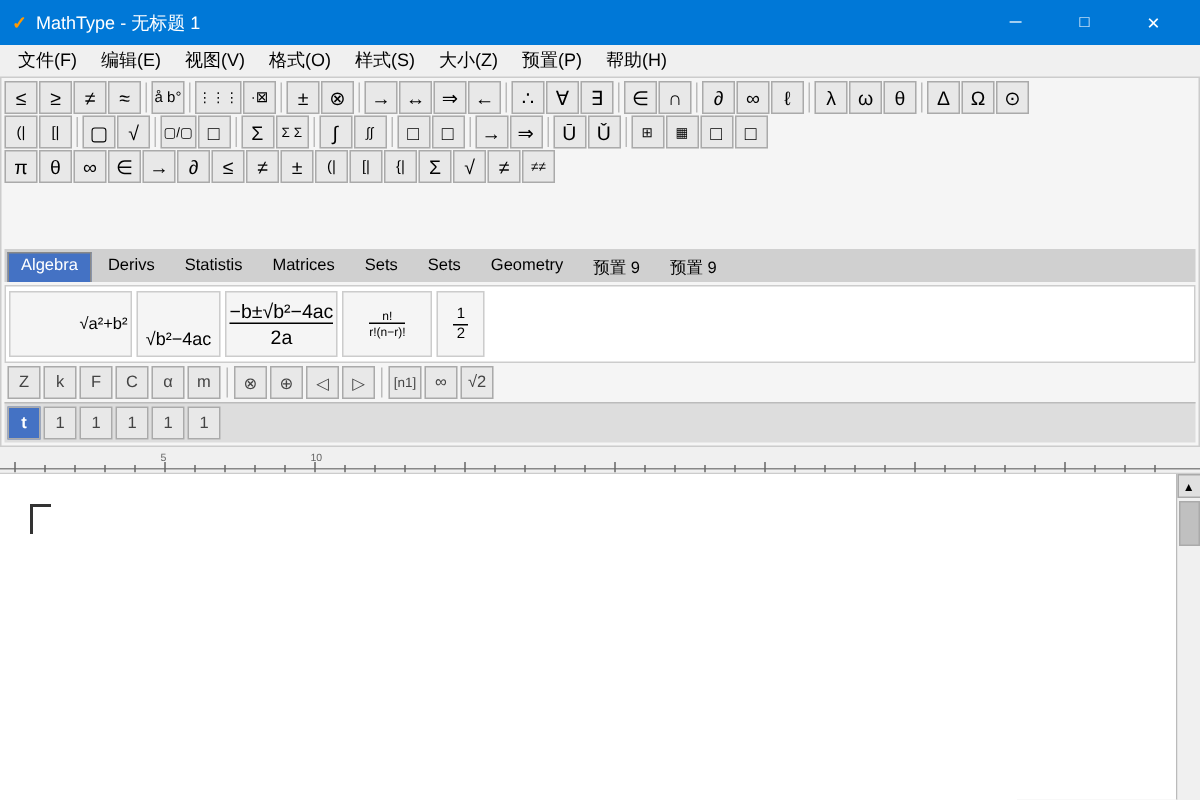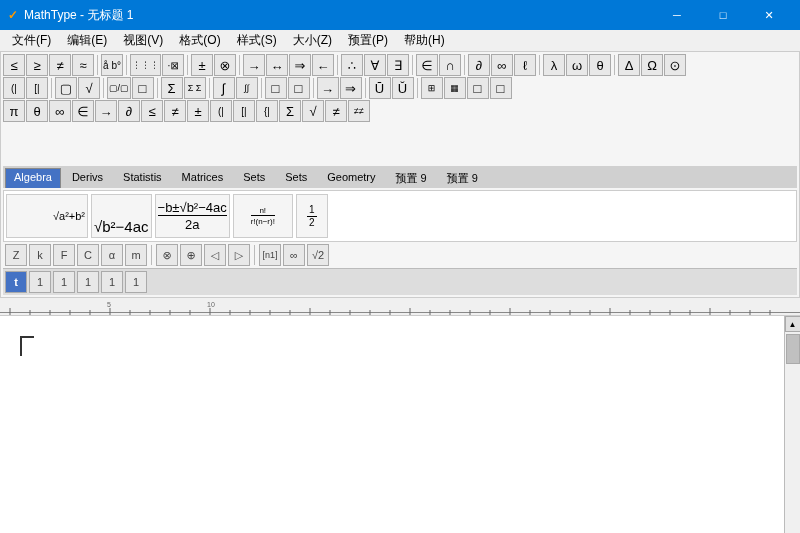--- a/index.html
+++ b/index.html
@@ -369,21 +369,21 @@
   </div>
 
   <div class="template-row">
 
     <button class="template-btn" style="min-width:52px;">
       <span style="font-size:11px;margin-left:44px;">√a²+b²</span>
     </button>
 
 
     <button class="template-btn" style="min-width:56px;">
-      <span style="font-size:15px;margin-top:20px;">√b²−4ac</span>
+      <span style="font-size:12px;margin-top:20px;">√b²−4ac</span>
     </button>
 
     <button class="template-btn" style="min-width:72px;">
       <span style="font-size:13px; white-space:nowrap;">
         <span>−b±√b²−4ac</span><br>
         <span style="border-top:1px solid black;display:block;text-align:center;padding-top:1px;">2a</span>
       </span>
     </button>
 
     <button class="template-btn" style="min-width:60px;">

